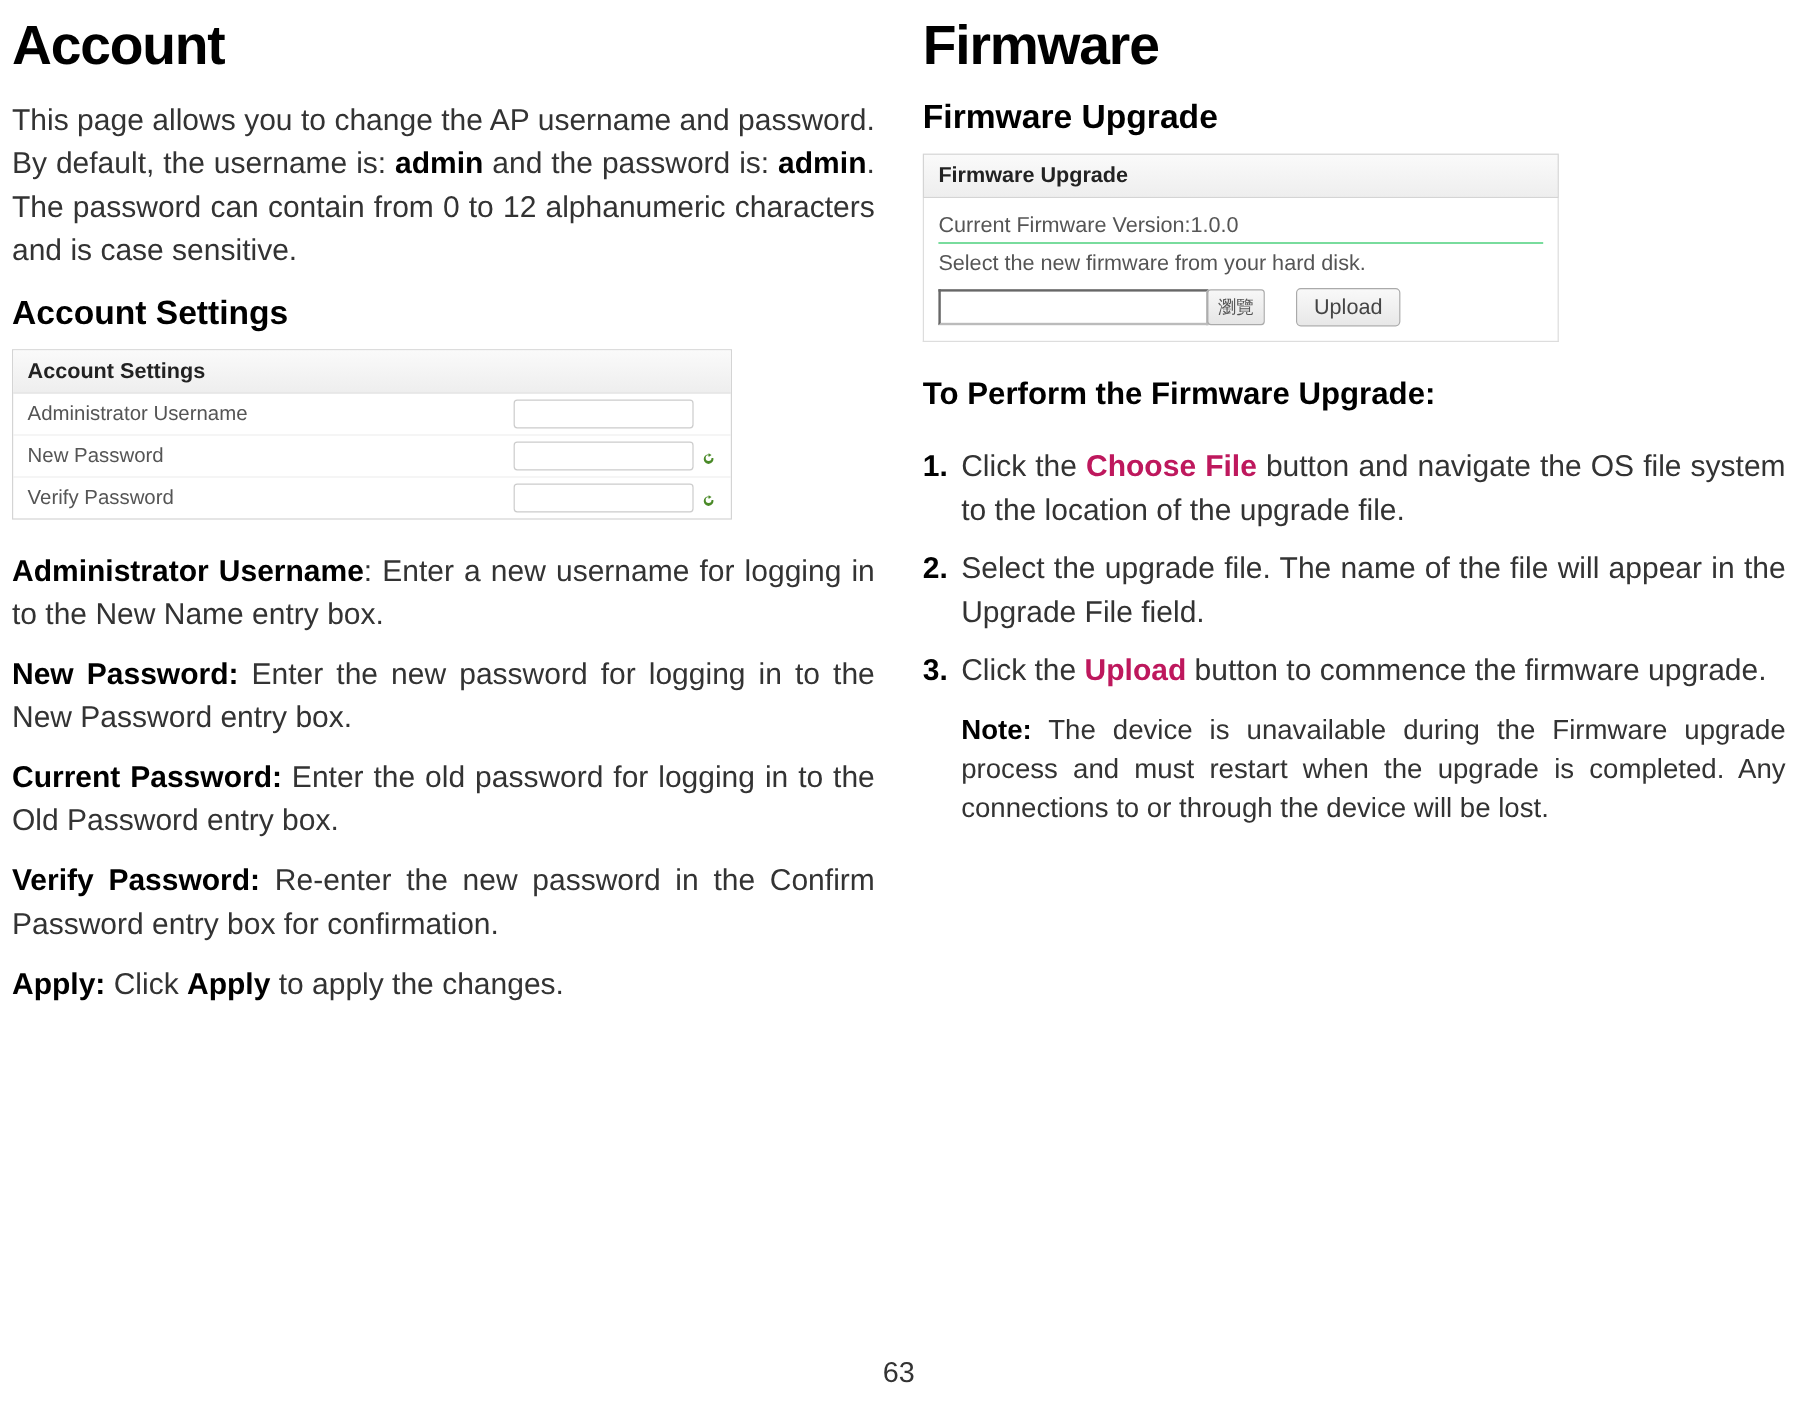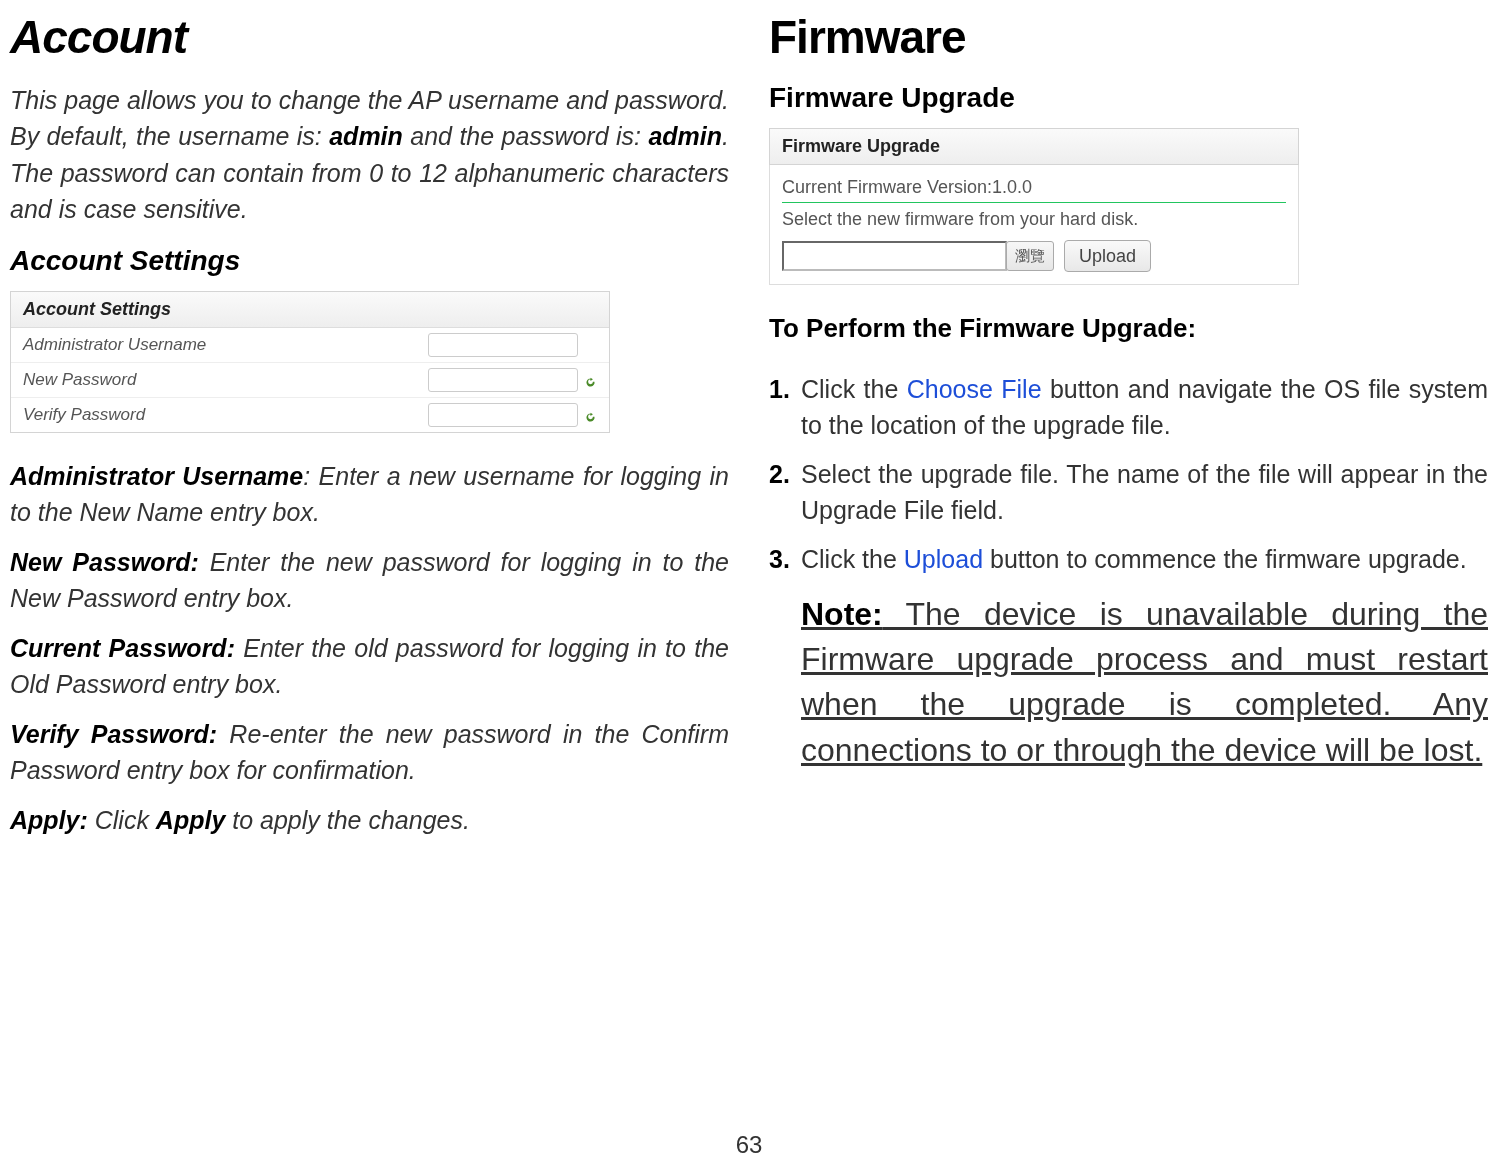--- a/index.html
+++ b/index.html
@@ -19,21 +19,20 @@
       display: flex;
       gap: 40px;
       padding: 10px 10px 0 10px;
     }
     .column {
       flex: 1;
       min-width: 0;
     }
     .col-left {
       padding-right: 0px;
-      font-style: italic;
     }
     .col-right {
       padding-left: 0px;
     }
     h1.section-title {
       font-size: 46px;
       font-weight: 700;
       margin-bottom: 18px;
       letter-spacing: -1px;
       font-family: Arial, sans-serif;
@@ -132,21 +131,21 @@
       border-bottom: 1px solid #ddd;
       padding: 8px 12px 12px 12px;
       font-size: 18px;
       color: #555;
     }
     .fw-row1 { padding: 4px 0; border-bottom: 1px solid #22c55e;}
     .fw-row2 { padding: 6px 0 2px 0; }
     .fw-controls {
       display:flex;
       align-items:center;
-      gap:10px;
+      gap:26px;
       margin-top:8px;
     }
     .file-box {
       display:flex;
       align-items:stretch;
       border: 0;
     }
     .file-text {
       width: 225px;
       height: 30px;
@@ -189,29 +188,28 @@
       color: #333;
     }
     ol.steps > li::before {
       content: counter(step) ".";
       position: absolute;
       left: 0;
       top: 0;
       font-weight: 700;
       color: #000;
     }
-    ol.steps > li b { font-weight: 400; color:#1d4ed8; }
+    ol.steps > li b { font-weight: 700; color:#be185d; }
     .note-block {
-      font-size: 32px;
+      font-size: 23px;
       line-height: 1.42;
       padding-left: 32px;
       text-align: justify;
       color:#333;
       margin-top: 6px;
-      text-decoration: underline;
     }
     .note-block b { font-weight:700; color:#000; }
     .page-number {
       position: absolute;
       bottom: 14px;
       left: 0; right: 0;
       text-align: center;
       font-size: 24px;
       color: #333;
     }

